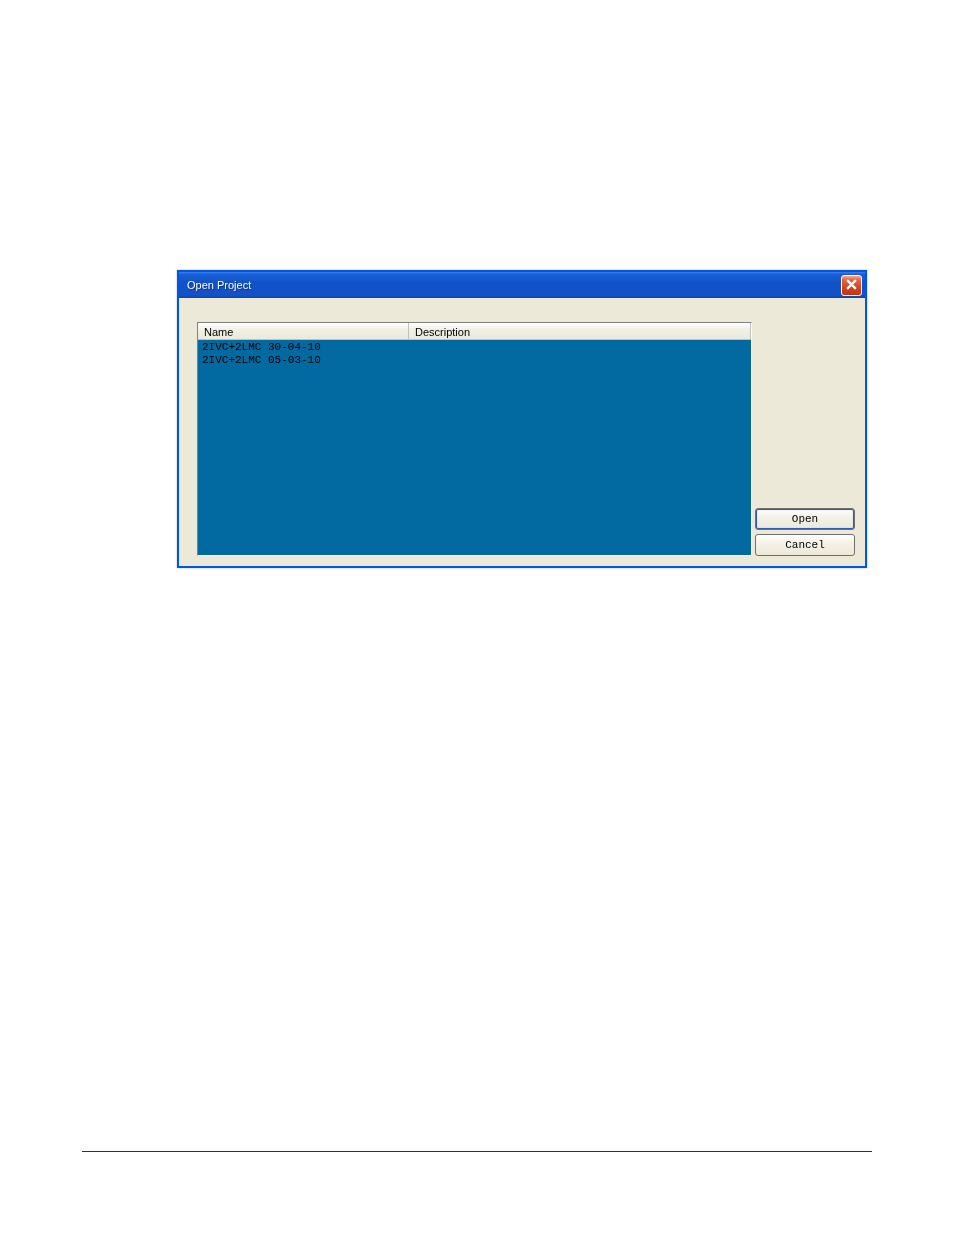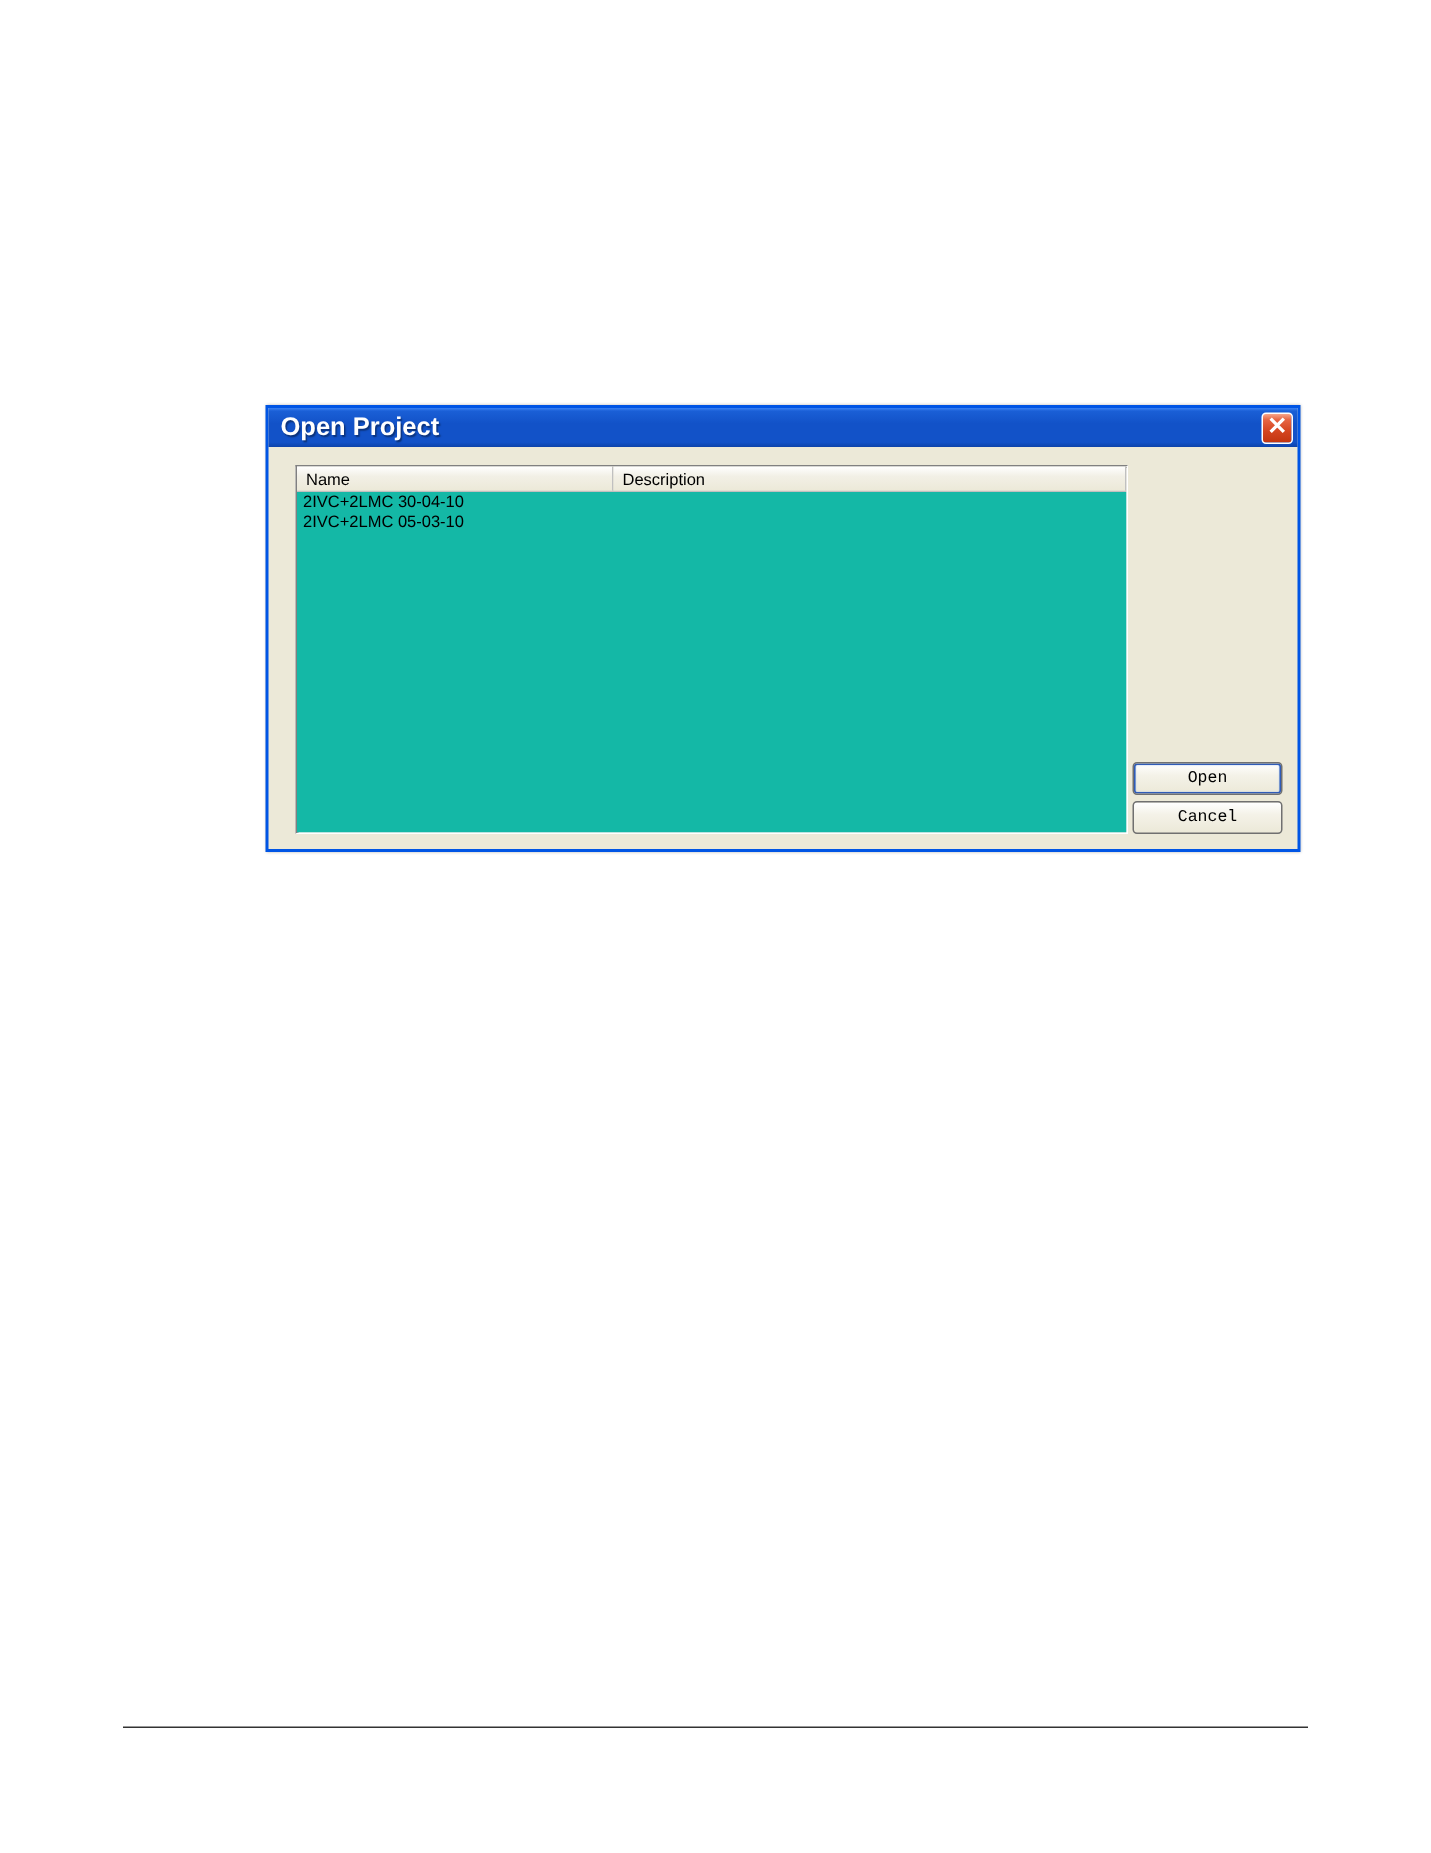--- a/index.html
+++ b/index.html
@@ -26,41 +26,41 @@
   .titlebar {
     height: 26px;
     background: linear-gradient(to bottom, #3a81f3 0%, #1a5fd6 8%, #1252c8 40%, #1252c8 88%, #0d43aa 100%);
     display: flex;
     align-items: center;
     padding: 0 3px 0 8px;
     position: relative;
   }
   .titlebar-text {
     color: #ffffff;
-    font-weight: bold;
-    font-size: 17px;
+    font-weight: normal;
+    font-size: 11px;
     text-shadow: 1px 1px 1px rgba(0,0,0,0.4);
     flex: 1;
   }
   .close-btn {
     width: 21px;
     height: 21px;
     background: linear-gradient(to bottom, #f7a68a 0%, #e76644 20%, #d44520 60%, #c23510 100%);
     border: 1px solid #ffffff;
     border-radius: 3px;
     display: flex;
     align-items: center;
     justify-content: center;
     cursor: pointer;
   }
   .close-btn svg { width: 11px; height: 11px; }
   .dialog-body {
     flex: 1;
     display: flex;
-    padding: 12px 10px 10px 18px;
+    padding: 24px 10px 10px 18px;
     gap: 3px;
   }
   .list-panel {
     flex: 1;
     background: #ffffff;
     border: 1px solid #808080;
     border-right-color: #ffffff;
     border-bottom-color: #ffffff;
     box-shadow: inset 1px 1px 0 #404040, inset -1px -1px 0 #d4d0c8;
     display: flex;
@@ -80,22 +80,23 @@
     font-size: 11px;
     color: #000;
     display: flex;
     align-items: center;
     cursor: pointer;
   }
   .col-name { width: 211px; }
   .col-desc { flex: 1; }
   .list-rows {
     flex: 1;
-    background: #14b8a6;
+    background: #0369a1;
     overflow: auto;
+    font-family: Liberation Mono, monospace;
   }
   .row {
     height: 13px;
     padding: 0 4px;
     font-size: 11px;
     color: #000;
     white-space: nowrap;
     cursor: pointer;
     display: flex;
     align-items: center;

